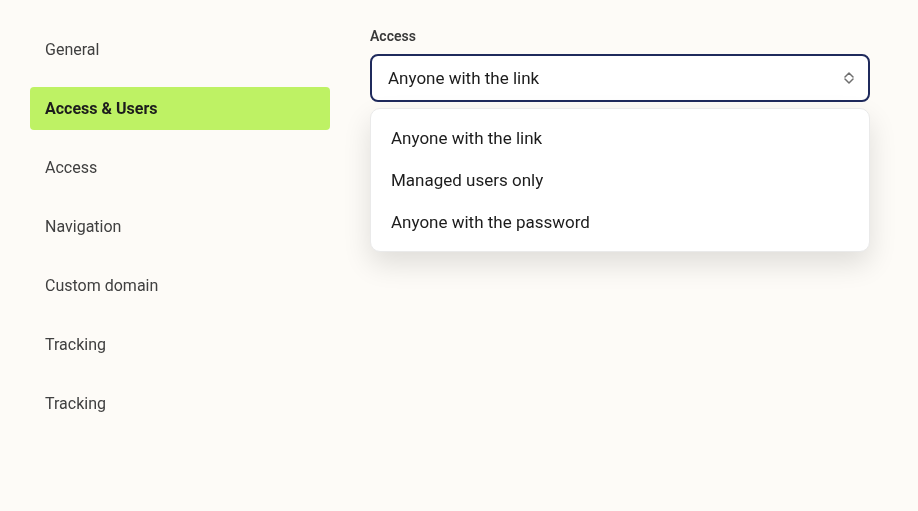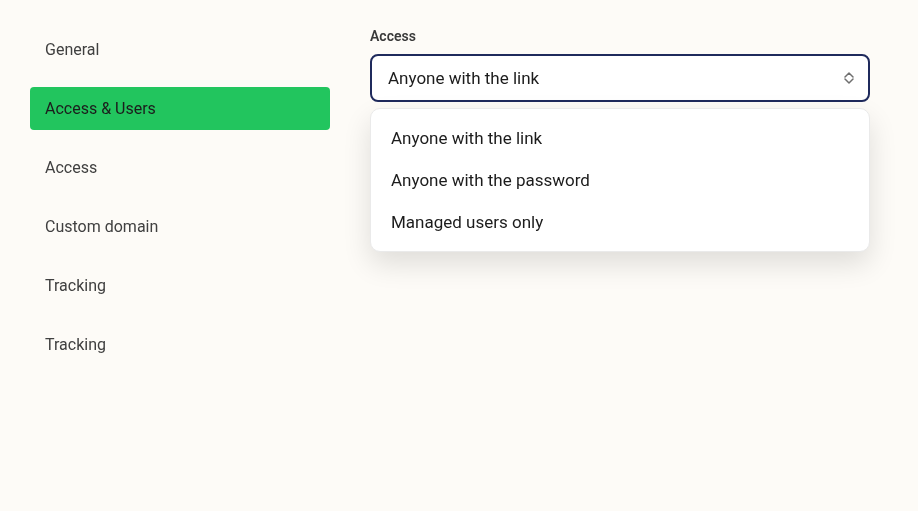--- a/index.html
+++ b/index.html
@@ -22,22 +22,23 @@
     }
     .sidebar-item {
       padding: 12px 15px;
       font-size: 16px;
       color: #404040;
       border-radius: 4px;
       cursor: pointer;
       margin-bottom: 16px;
     }
     .sidebar-item.active {
-      background: #22c55e;
+      background: #bef264;
       color: #1c1c1c;
+      font-weight: bold;
     }
     .main {
       flex: 1;
       padding-left: 30px;
       padding-right: 48px;
     }
     .field-label {
       font-size: 14px;
       font-weight: 600;
       color: #3a3a3a;
@@ -99,20 +100,23 @@
   <div class="sidebar-item">
     <span>General</span>
   </div>
   <div class="sidebar-item active">
     <span>Access &amp; Users</span>
   </div>
   <div class="sidebar-item">
     <span>Access</span>
   </div>
   <div class="sidebar-item">
+    <span>Navigation</span>
+  </div>
+  <div class="sidebar-item">
     <span>Custom domain</span>
   </div>
   <div class="sidebar-item">
     <span>Tracking</span>
   </div>
   <div class="sidebar-item">
     <span>Tracking</span>
   </div>
 </nav>
 
@@ -130,20 +134,20 @@
             <path d="M1 1L5 5L9 1" stroke="currentColor" stroke-width="1.5" stroke-linecap="round" stroke-linejoin="round"></path>
           </svg>
       </span>
     </div>
 
     <div class="dropdown">
       <div class="option">
         <span>Anyone with the link</span>
       </div>
       <div class="option">
-        <span>Anyone with the password</span>
+        <span>Managed users only</span>
       </div>
       <div class="option">
-        <span>Managed users only</span>
+        <span>Anyone with the password</span>
       </div>
     </div>
   </div>
 </main>
 
 </body></html>

